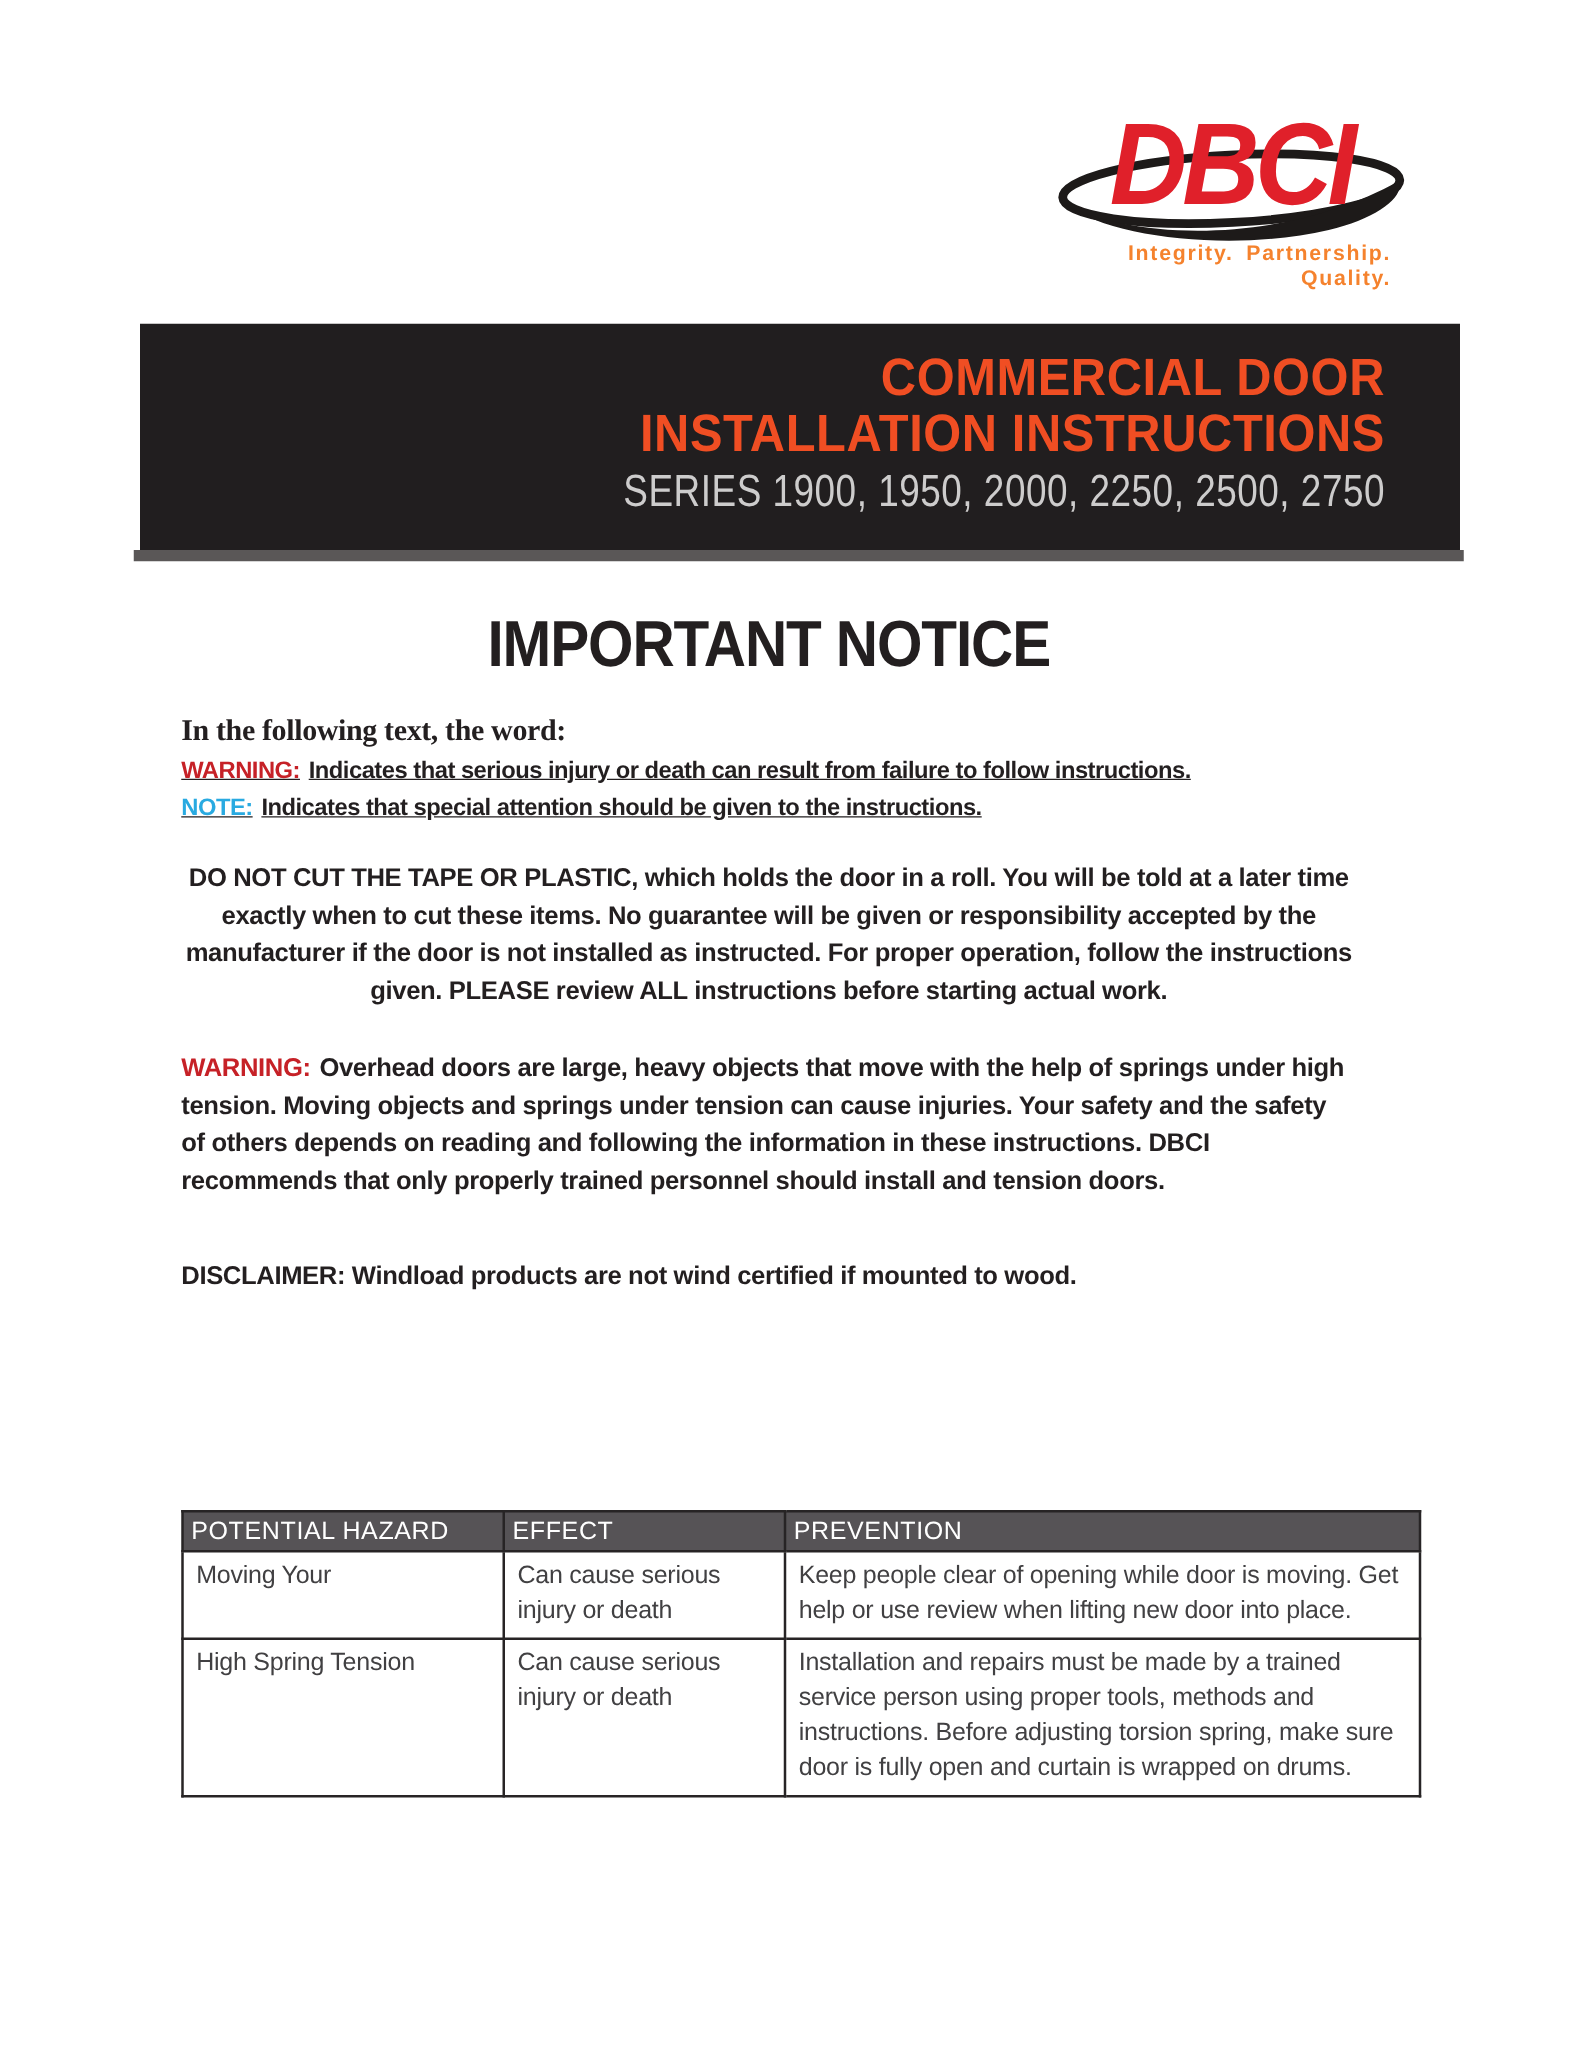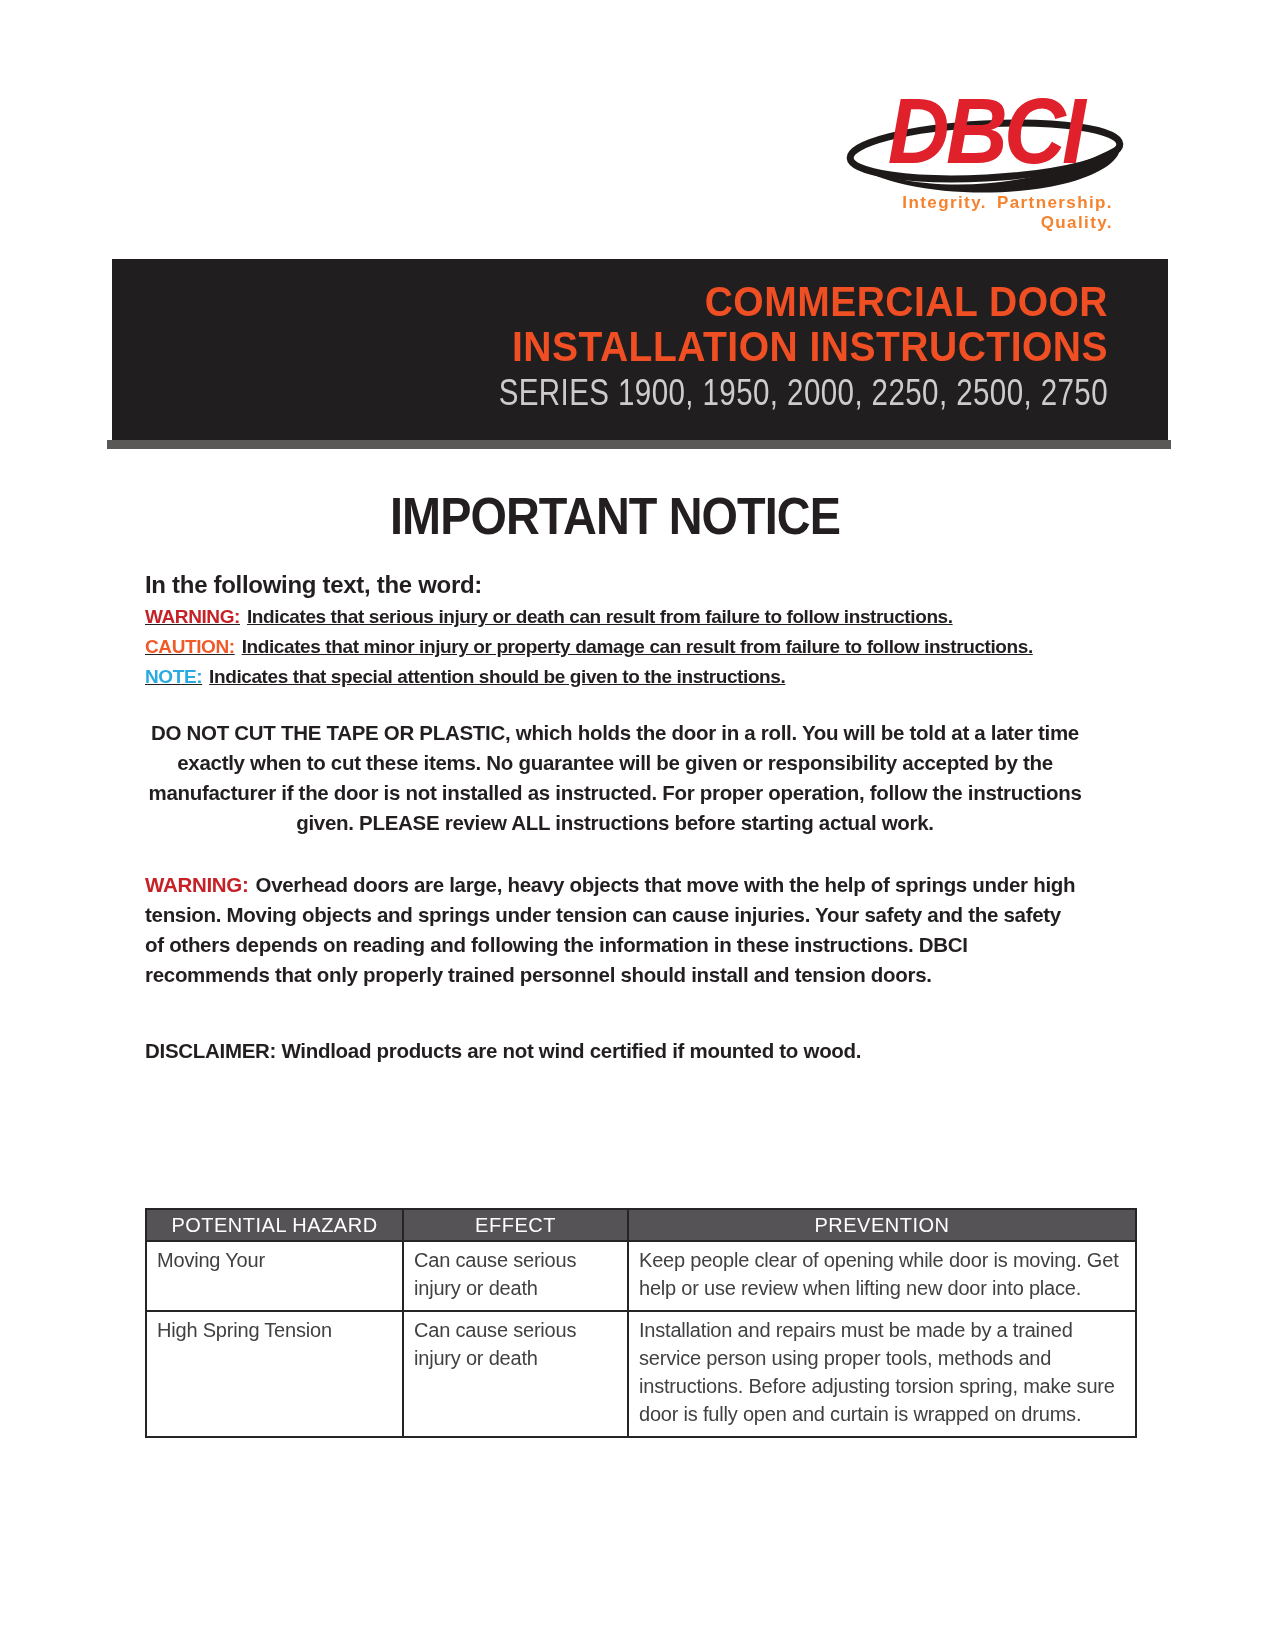--- a/index.html
+++ b/index.html
@@ -52,20 +52,21 @@
     font-size:52px;font-weight:900;letter-spacing:-1px;
     transform:scaleX(0.9);transform-origin:center;
     color:#231f20;white-space:nowrap;
   }
   .content{
     position:absolute;left:145px;top:570px;width:940px;
   }
   .intro{
     font-size:24px;font-weight:700;letter-spacing:-0.3px;line-height:30px;
     margin:0 0 2px 0;
+    font-family:Liberation Serif, serif;
   }
   .def{
     font-size:19px;font-weight:700;letter-spacing:-0.4px;line-height:30px;
     white-space:nowrap;margin:0;text-decoration:underline;
   }
   .term{margin-right:7px;}
   .term-red{color:#c62127;}
   .term-orange{color:#f05a28;}
   .term-blue{color:#29aae1;}
   .para{
@@ -82,21 +83,21 @@
     position:absolute;left:145px;top:1208px;width:990px;
     border-collapse:collapse;table-layout:fixed;
   }
   .hazard-table th,.hazard-table td{
     border:2px solid #272425;
     box-sizing:border-box;
   }
   .hazard-table th{
     background:#565356;color:#ffffff;
     font-size:20px;font-weight:400;letter-spacing:0.5px;
-    height:32px;padding:2px 6px;text-align:center;vertical-align:middle;
+    height:32px;padding:2px 6px;text-align:left;vertical-align:middle;
   }
   .hazard-table td{
     color:#414042;font-size:20px;font-weight:400;letter-spacing:-0.2px;
     line-height:28px;padding:4px 10px 8px 10px;vertical-align:top;text-align:left;
   }
   .col-hazard{width:257px;}
   .col-effect{width:225px;}
   .col-prevention{width:508px;}
   .row-moving td{height:61px;}
   .row-spring td{height:118px;}
@@ -124,23 +125,20 @@
   </div>
   <div class="banner-strip"></div>
 
   <div class="notice-title">IMPORTANT NOTICE</div>
 
   <div class="content">
     <p class="intro">In the following text, the word:</p>
 
     <p class="def">
       <span class="term term-red">WARNING:</span><span>Indicates that serious injury or death can result from failure to follow instructions.</span>
-    </p>
-    <p class="def">
-      <span class="term term-orange">CAUTION:</span><span>Indicates that minor injury or property damage can result from failure to follow instructions.</span>
     </p>
     <p class="def">
       <span class="term term-blue">NOTE:</span><span>Indicates that special attention should be given to the instructions.</span>
     </p>
 
 
     <p class="para para-tape">DO NOT CUT THE TAPE OR PLASTIC, which holds the door in a roll. You will be told at a later time exactly when to cut these items. No guarantee will be given or responsibility accepted by the manufacturer if the door is not installed as instructed. For proper operation, follow the instructions given. PLEASE review ALL instructions before starting actual work.</p>
 
     <p class="para para-warning">
       <span class="term term-red">WARNING:</span><span>Overhead doors are large, heavy objects that move with the help of springs under high tension. Moving objects and springs under tension can cause injuries. Your safety and the safety of others depends on reading and following the information in these instructions. DBCI recommends that only properly trained personnel should install and tension doors.</span>

